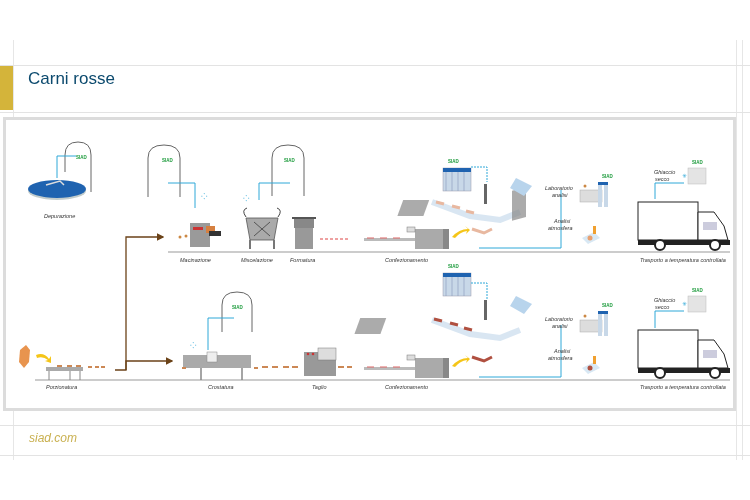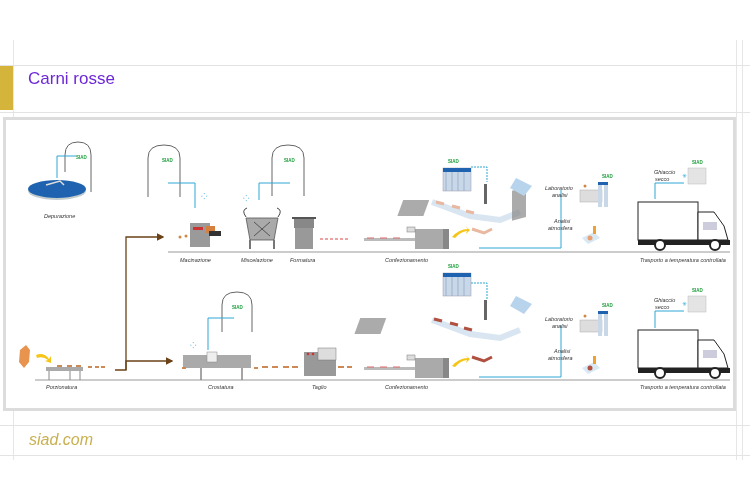--- a/index.html
+++ b/index.html
@@ -1,24 +1,24 @@
 <!DOCTYPE html>
 <html><head>
 <meta charset="utf-8">
 <style>
   html, body { margin: 0; padding: 0; }
   body { width: 750px; height: 500px; background: #ffffff; position: relative; overflow: hidden; font-family: "Liberation Sans", sans-serif; }
   .vguide { position: absolute; top: 40px; width: 1px; height: 420px; background: #e6e6e6; }
   .hguide { position: absolute; left: 0; width: 750px; height: 1px; background: #e3e3e3; }
   .header { position: absolute; left: 0; top: 66px; width: 750px; height: 47px; }
   .accent-bar { position: absolute; left: 0; top: 0; width: 13px; height: 44px; background: #d4b43a; }
-  .title { position: absolute; left: 28px; top: 3px; font-size: 17px; color: #6d28d9; }
+  .title { position: absolute; left: 28px; top: 3px; font-size: 17px; color: #0c4a6e; }
   .subtitle { position: absolute; left: 28px; top: 26px; font-size: 9px; color: #c9a825; }
   .panel { position: absolute; left: 3px; top: 117px; width: 733px; height: 294px; border: 3px solid #dcdcdc; background: #fff; box-sizing: border-box; }
-  .footer-link { position: absolute; left: 29px; top: 431px; font-size: 16px; font-style: italic; color: #c9b050; }
+  .footer-link { position: absolute; left: 29px; top: 431px; font-size: 12px; font-style: italic; color: #c9b050; }
   .diagram { position: absolute; left: 0; top: 0; }
   .lbl { font-family: "Liberation Sans", sans-serif; font-size: 5.5px; font-style: italic; fill: #333; }
   .siad { font-family: "Liberation Sans", sans-serif; font-size: 4.5px; font-weight: bold; fill: #1a9a3a; }
 </style>
 </head>
 <body>
 
 <div class="vguide" style="left:13px;"></div>
 <div class="vguide" style="left:736px;"></div>
 <div class="vguide" style="left:742px;"></div>

